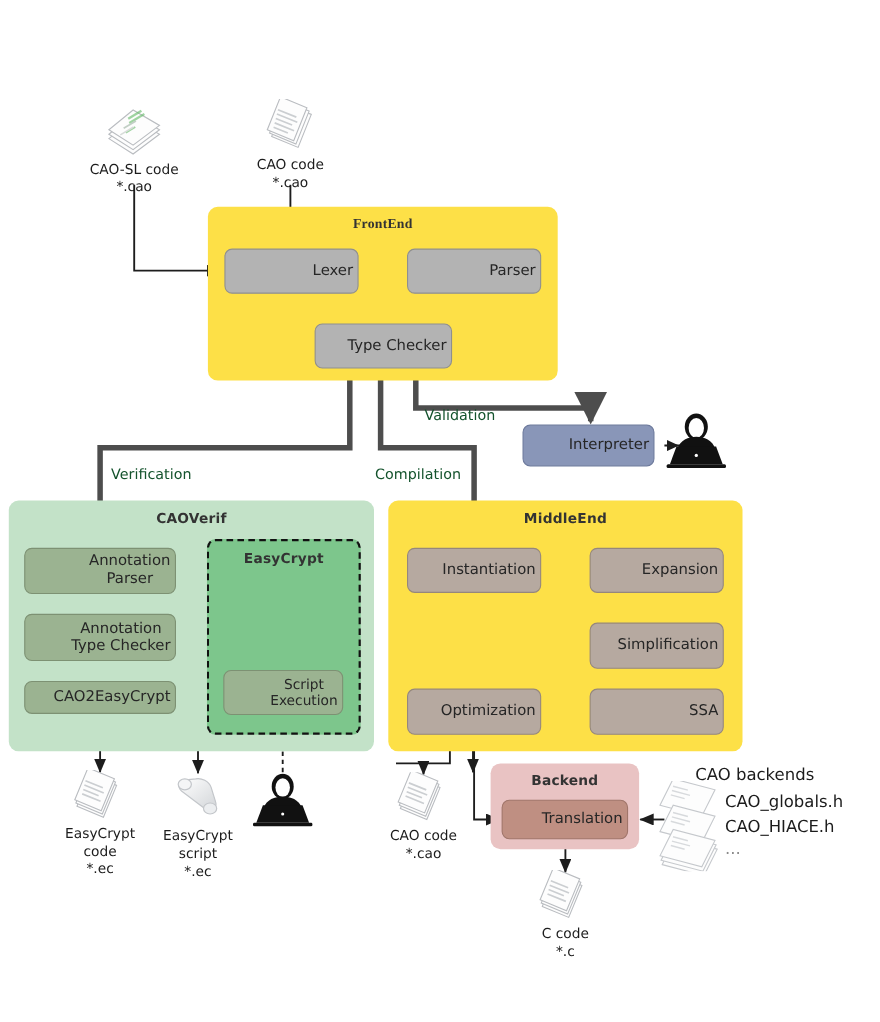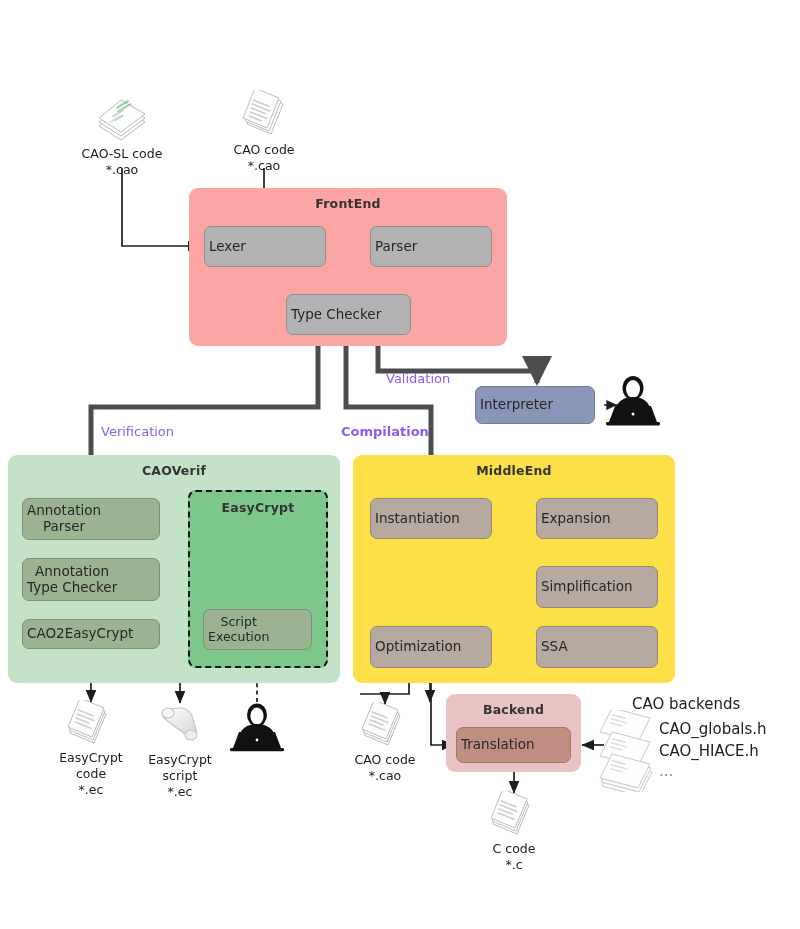--- a/index.html
+++ b/index.html
@@ -6,39 +6,39 @@
   html,body{margin:0;padding:0;background:#ffffff;}
   body{width:800px;height:929px;font-family:"DejaVu Sans","Liberation Sans",sans-serif;color:#1a1a1a;}
   #stage{position:relative;width:800px;height:929px;overflow:hidden;background:#fff;}
   #edges{position:absolute;left:0;top:0;width:800px;height:929px;}
 
   .container{position:absolute;border-radius:9px;box-sizing:border-box;}
   .container>.ctitle{
     position:absolute;left:0;right:0;top:8px;text-align:center;
     font-size:12.5px;font-weight:bold;color:#333;letter-spacing:.2px;
   }
-  .c-frontend{background:#fca5a5;}
+  .c-frontend{background:#fde047;font-family:Liberation Serif, serif;}
   .c-caoverif{background:#c3e2c8;}
   .c-easycrypt{background:#7dc68c;border:2px dashed #111;border-radius:8px;}
   .c-middleend{background:#fde047;}
   .c-backend{background:#e9c3c3;}
 
   .node{
     position:absolute;box-sizing:border-box;border-radius:7px;
-    display:flex;align-items:center;justify-content:flex-start;text-align:center;
+    display:flex;align-items:center;justify-content:flex-end;text-align:center;
     font-size:13.5px;color:#262626;line-height:1.18;padding:2px 4px;
   }
   .n-grey{background:#b3b3b3;border:1px solid #8f8f8f;}
   .n-green{background:#9bb391;border:1px solid #7d9173;}
   .n-tan{background:#b6a9a0;border:1px solid #95877d;}
   .n-blue{background:#8996b8;border:1px solid #6f7c9e;}
   .n-rose{background:#bf8f82;border:1px solid #a0756a;}
 
   .elabel{
-    position:absolute;font-size:13px;color:#8b5cf6;white-space:nowrap;
+    position:absolute;font-size:13px;color:#14532d;white-space:nowrap;
   }
   .artifact{position:absolute;text-align:center;width:120px;}
   .artifact .cap{font-size:12.5px;color:#1c1c1c;line-height:1.28;margin-top:2px;white-space:pre-line;}
   .art-ico{height:48px;display:flex;align-items:flex-end;justify-content:center;}
   .side-cap{position:absolute;font-size:15px;color:#1c1c1c;white-space:nowrap;}
 </style>
 </head>
 <body>
 
 <div id="stage">
@@ -171,21 +171,21 @@
   </div>
   <div class="node n-grey" style="left:370px;top:226px;width:122px;height:41px;">
     <span>Parser</span>
   </div>
   <div class="node n-grey" style="left:286px;top:294px;width:125px;height:41px;">
     <span>Type Checker</span>
   </div>
 
   <div class="elabel" style="left:386px;top:371px;">Validation</div>
   <div class="elabel" style="left:101px;top:424px;">Verification</div>
-  <div class="elabel" style="left:341px;top:424px;font-weight:bold;">Compilation</div>
+  <div class="elabel" style="left:341px;top:424px;">Compilation</div>
 
   <div class="node n-blue" style="left:475px;top:386px;width:120px;height:38px;">
     <span>Interpreter</span>
   </div>
   <div class="artifact" style="left:593px;top:375px;width:80px;">
     <div class="art-ico" style="height:52px;">
       <svg width="62" height="52" viewBox="0 0 62 52">
         <ellipse cx="31" cy="13" rx="10.5" ry="12" fill="#111"></ellipse>
         <ellipse cx="31" cy="14" rx="7" ry="9" fill="#fff"></ellipse>
         <path d="M14,33 C16,25 24,22 31,22 C38,22 46,25 48,33 z" fill="#111"></path>

